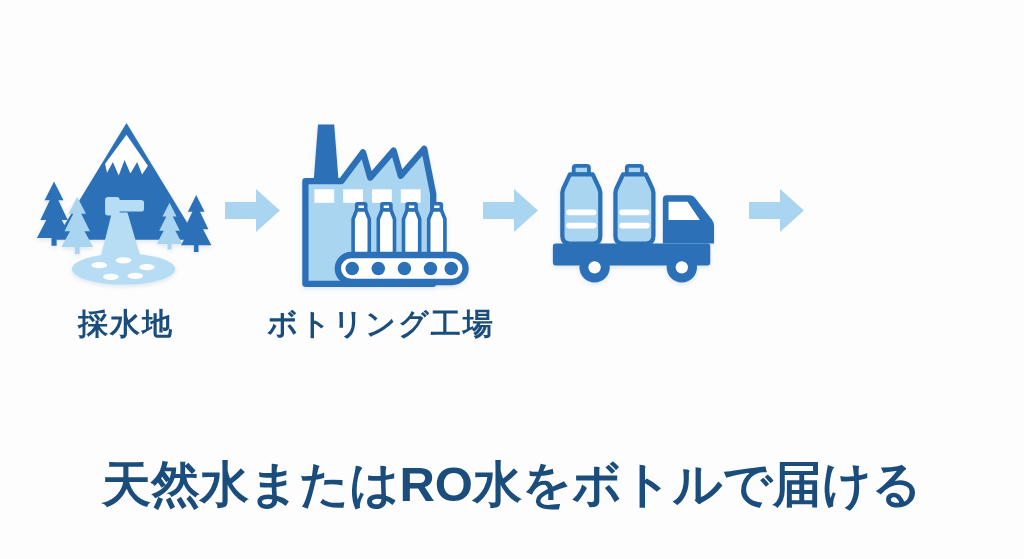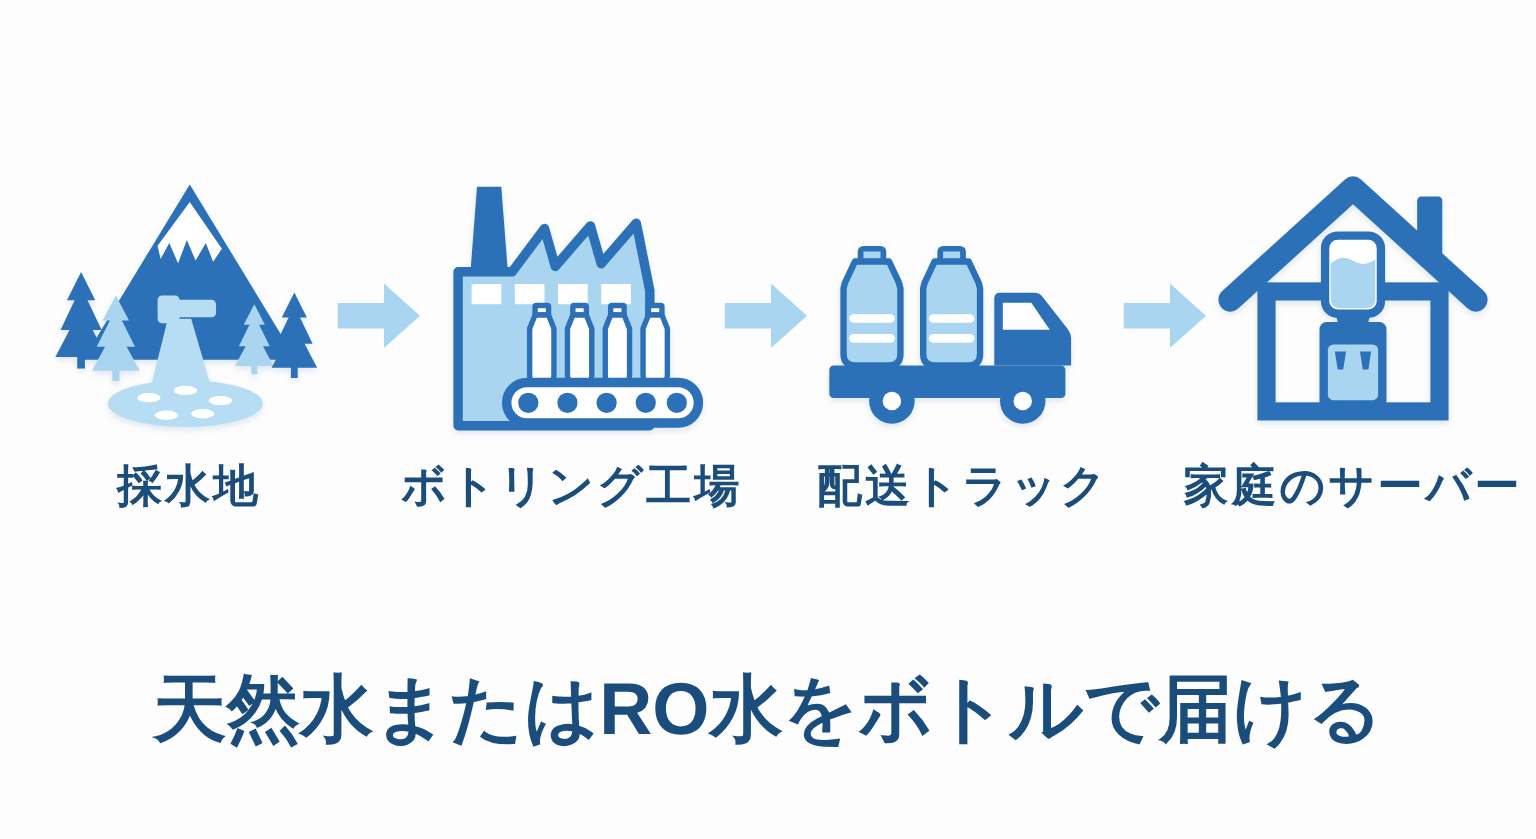--- a/index.html
+++ b/index.html
@@ -12,21 +12,21 @@
   .canvas{position:absolute;inset:0;}
   .station{position:absolute;top:95px;display:flex;flex-direction:column;align-items:center;}
   .icon-area{height:196px;display:flex;align-items:flex-end;justify-content:center;}
   .icon-area svg{filter:drop-shadow(0 2px 2px rgba(110,150,190,.22));}
   .station-label{
     margin-top:13px;font-size:30px;font-weight:bold;color:#1b4d7c;
     letter-spacing:2px;white-space:nowrap;text-align:center;
   }
   .arrow{position:absolute;top:188px;}
   .title{
-    position:absolute;top:440px;left:0;width:100%;margin:0;
+    position:absolute;top:452px;left:0;width:100%;margin:0;
     text-align:center;font-size:49px;font-weight:bold;color:#1b4d7c;
     letter-spacing:0px;
   }
   
   .fd{fill:#2c71b7;}          
   .fl{fill:#a9d5f1;}          
   .fsoft{fill:#b7ddf4;}       
   .fw{fill:#ffffff;}          
   .sd{stroke:#2c71b7;}        
   .nofill{fill:none;}
@@ -119,43 +119,23 @@
         <use href="#jug" transform="translate(66,3)"></use>
         <rect class="fd" x="6" y="85" width="166" height="23" rx="3"></rect>
         <path class="fd" d="M122 85 L122 38 Q122 34 126 34 L150 34 Q154 34 156 37 L174 60 Q176 63 176 66 L176 85 Z"></path>
         <path class="fw" d="M128 41 L148 41 L161 60 L128 60 Z"></path>
         <circle class="fd" cx="50" cy="110" r="16"></circle>
         <circle class="fw" cx="50" cy="110" r="6.5"></circle>
         <circle class="fd" cx="142" cy="110" r="16"></circle>
         <circle class="fw" cx="142" cy="110" r="6.5"></circle>
       </svg>
     </div>
-    <div class="station-label">配送トラック</div>
   </div>
 
   <div class="arrow" style="left:749px;">
     <svg width="56" height="45" viewBox="0 0 56 45">
         <polygon class="fl" points="0,14 31,14 31,1 55,22.5 31,44 31,31 0,31"></polygon>
       </svg>
   </div>
 
-  <div class="station" style="left:794px;width:216px;">
-    <div class="icon-area">
-      <svg width="186" height="186" viewBox="0 0 200 200">
-        <rect class="fd" x="146" y="28" width="18" height="44" rx="3"></rect>
-        <rect class="nofill sd" x="38" y="96" width="124" height="86" stroke-width="13"></rect>
-        <path class="nofill sd" d="M12 102 L100 22 L188 102" stroke-width="17" stroke-linecap="round" stroke-linejoin="round"></path>
-        <path class="fd" d="M86 106 L114 106 L110 122 L90 122 Z"></path>
-        <rect class="fw sd" x="80" y="56" width="40" height="56" rx="9" stroke-width="6"></rect>
-        <path class="fl" d="M84 76 Q92 69 100 74 Q108 79 116 73 L116 101 Q116 108 108 108 L92 108 Q84 108 84 101 Z"></path>
-        <rect class="fd" x="76" y="118" width="48" height="62" rx="5"></rect>
-        <rect class="fl" x="82" y="134" width="36" height="40" rx="4"></rect>
-        <path class="fd" d="M87 139 L95 139 L93 152 L89 152 Z"></path>
-        <path class="fd" d="M105 139 L113 139 L111 152 L107 152 Z"></path>
-        <rect class="fd" x="78" y="179" width="13" height="6"></rect>
-        <rect class="fd" x="109" y="179" width="13" height="6"></rect>
-      </svg>
-    </div>
-    <div class="station-label">家庭のサーバー</div>
-  </div>
 
   <h1 class="title">天然水またはRO水をボトルで届ける</h1>
 </div>
 
 </body></html>

